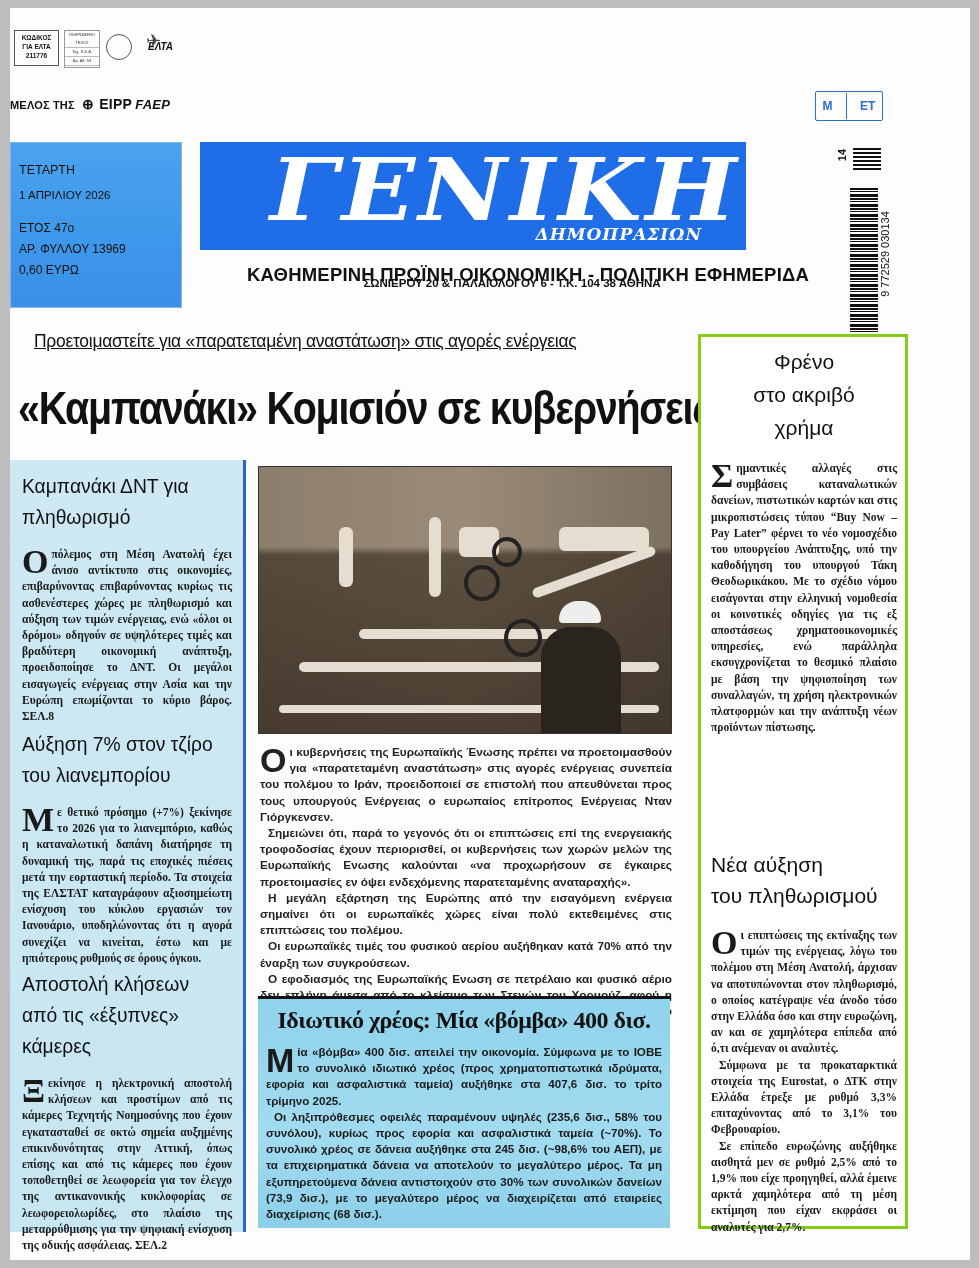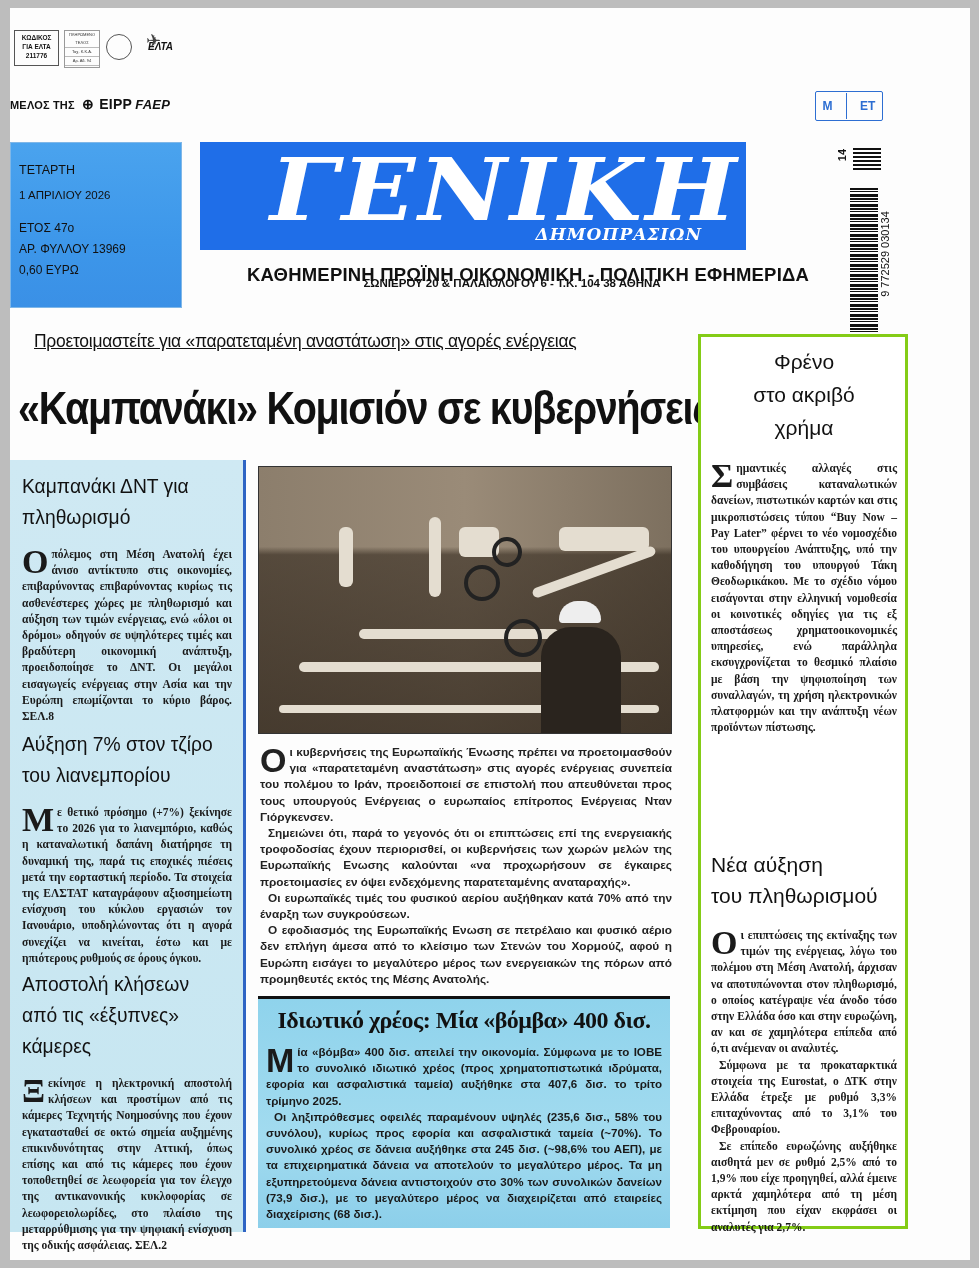--- a/index.html
+++ b/index.html
@@ -249,20 +249,21 @@
     <div class="wheel" style="left:205px;top:98px;width:28px;height:28px"></div>
     <div class="wheel" style="left:233px;top:70px;width:22px;height:22px"></div>
     <div class="wheel" style="left:245px;top:152px;width:30px;height:30px"></div>
     <div class="worker" style="left:282px;top:160px;width:80px;height:110px"></div>
     <div class="helmet" style="left:300px;top:134px;width:42px;height:22px"></div>
   </div>
 
   <div class="abs center-article">
     <p class="first"><span class="sans-dropcap">Ο</span><span>ι κυβερνήσεις της Ευρωπαϊκής Ένωσης πρέπει να προετοιμασθούν για «παρατεταμένη αναστάτωση» στις αγορές ενέργειας συνεπεία του πολέμου το Ιράν, προειδοποιεί σε επιστολή που απευθύνεται προς τους υπουργούς Ενέργειας ο ευρωπαίος επίτροπος Ενέργειας Νταν Γιόργκενσεν.</span></p>
     <p>Σημειώνει ότι, παρά το γεγονός ότι οι επιπτώσεις επί της ενεργειακής τροφοδοσίας έχουν περιορισθεί, οι κυβερνήσεις των χωρών μελών της Ευρωπαϊκής Ενωσης καλούνται «να προχωρήσουν σε έγκαιρες προετοιμασίες εν όψει ενδεχόμενης παρατεταμένης αναταραχής».</p>
+    <p>Η μεγάλη εξάρτηση της Ευρώπης από την εισαγόμενη ενέργεια σημαίνει ότι οι ευρωπαϊκές χώρες είναι πολύ εκτεθειμένες στις επιπτώσεις του πολέμου.</p>
     <p>Οι ευρωπαϊκές τιμές του φυσικού αερίου αυξήθηκαν κατά 70% από την έναρξη των συγκρούσεων.</p>
     <p>Ο εφοδιασμός της Ευρωπαϊκής Ενωση σε πετρέλαιο και φυσικό αέριο δεν επλήγη άμεσα από το κλείσιμο των Στενών του Χορμούζ, αφού η Ευρώπη εισάγει το μεγαλύτερο μέρος των ενεργειακών της πόρων από προμηθευτές εκτός της Μέσης Ανατολής.</p>
   </div>
 
   <div class="abs debt-box">
     <h2>Ιδιωτικό χρέος: Μία «βόμβα» 400 δισ.</h2>
     <div class="body">
       <p class="first"><span class="sans-dropcap">Μ</span><span>ία «βόμβα» 400 δισ. απειλεί την οικονομία. Σύμφωνα με το ΙΟΒΕ το συνολικό ιδιωτικό χρέος (προς χρηματοπιστωτικά ιδρύματα, εφορία και ασφαλιστικά ταμεία) αυξήθηκε στα 407,6 δισ. το τρίτο τρίμηνο 2025.</span></p>
       <p>Οι ληξιπρόθεσμες οφειλές παραμένουν υψηλές (235,6 δισ., 58% του συνόλου), κυρίως προς εφορία και ασφαλιστικά ταμεία (~70%). Το συνολικό χρέος σε δάνεια αυξήθηκε στα 245 δισ. (~98,6% του ΑΕΠ), με τα επιχειρηματικά δάνεια να αποτελούν το μεγαλύτερο μέρος. Τα μη εξυπηρετούμενα δάνεια αντιστοιχούν στο 30% των συνολικών δανείων (73,9 δισ.), με το μεγαλύτερο μέρος να διαχειρίζεται από εταιρείες διαχείρισης (68 δισ.).</p>
     </div>

